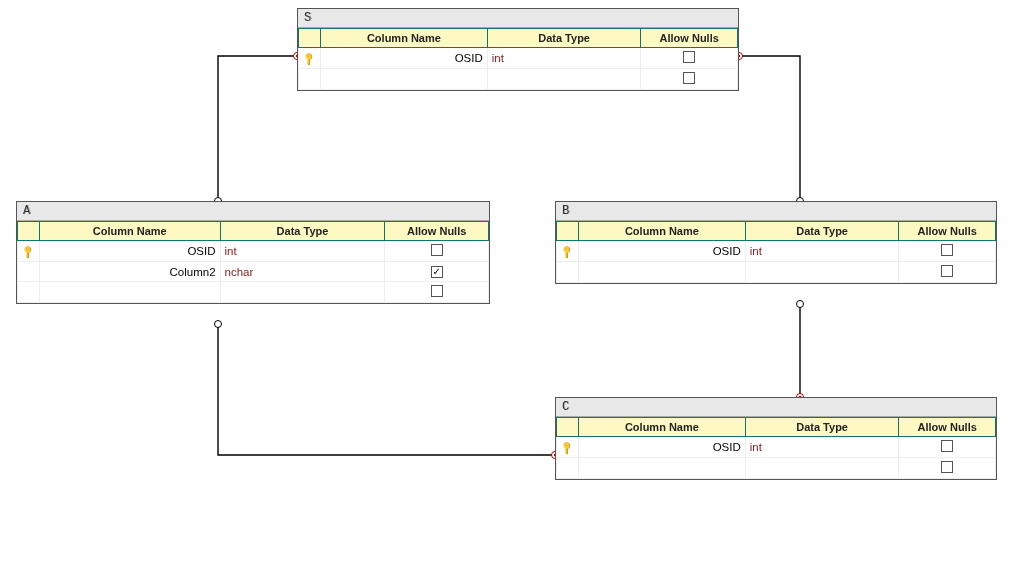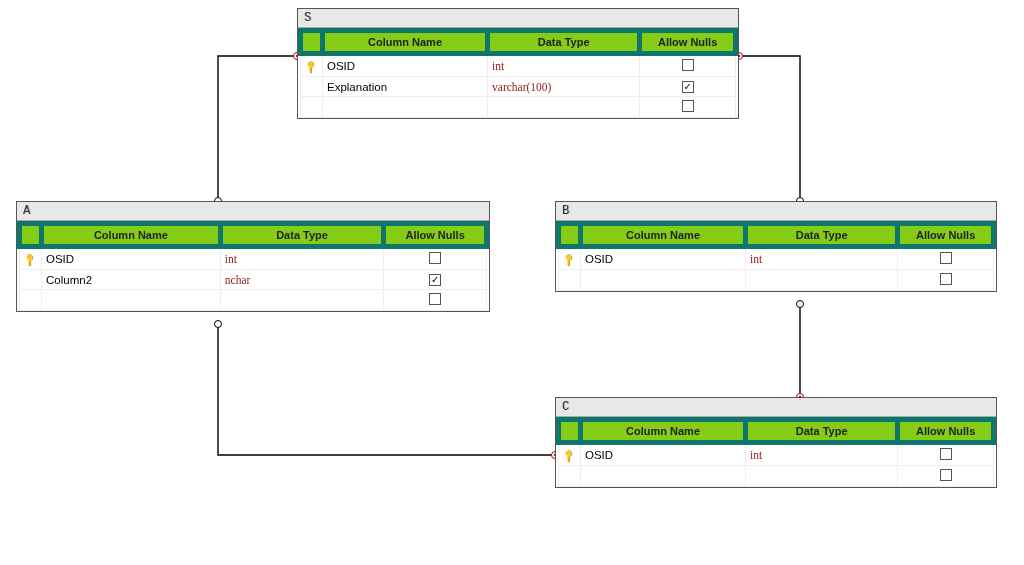--- a/index.html
+++ b/index.html
@@ -32,22 +32,22 @@
     text-shadow: 1px 0 0 #aaa; 
   }
   table.cols {
     width: 100%;
     border-collapse: collapse;
     table-layout: fixed;
   }
   table.cols th {
     font-weight: 600;
     font-size: 11px;
-    background: #84cc16;
-    border: 5px solid #0f766e;
+    background: #fef9c3;
+    border: 1px solid #0f766e;
     padding: 3px 4px;
     text-align: center;
     color: #222;
   }
   table.cols td {
     border: 1px solid #eee;
     padding: 3px 4px;
     font-size: 11.5px;
     vertical-align: middle;
     height: 20px;
@@ -55,22 +55,22 @@
   table.cols td.key-cell {
     width: 20px;
     text-align: center;
   }
   .key-icon {
     display: inline-block;
     transform: rotate(-45deg);
     font-size: 10px;
     color: #8b7500;
   }
-  .colname { color: #000; }
-  .dtype { color: #8b1a1a; font-family: Liberation Serif, serif; }
+  .colname { color: #000; text-align: right; }
+  .dtype { color: #8b1a1a; }
   .chk-cell { text-align: center; }
   .chk {
     display: inline-block;
     width: 12px;
     height: 12px;
     border: 1px solid #555;
     background: #fff;
     line-height: 10px;
     font-size: 10px;
     text-align: center;
@@ -136,26 +136,20 @@
         </thead>
       <tbody id="rows-S">
           <tr>
             <td class="key-cell"><span class="key-icon" style="font-size: 9px;">🔑</span></td>
             <td class="colname">OSID</td>
             <td class="dtype">int</td>
             <td class="chk-cell"><span class="chk"></span></td>
           </tr>
           <tr>
             <td class="key-cell"></td>
-            <td class="colname">Explanation</td>
-            <td class="dtype">varchar(100)</td>
-            <td class="chk-cell"><span class="chk">✓</span></td>
-          </tr>
-          <tr>
-            <td class="key-cell"></td>
             <td class="colname"></td>
             <td class="dtype"></td>
             <td class="chk-cell"><span class="chk"></span></td>
           </tr>
         </tbody>
     </table>
   </div>
 
   <div class="entity" id="ent-A" style="left: 16px; top: 201px; width: 474px;">
     <div class="entity-header">A</div>

